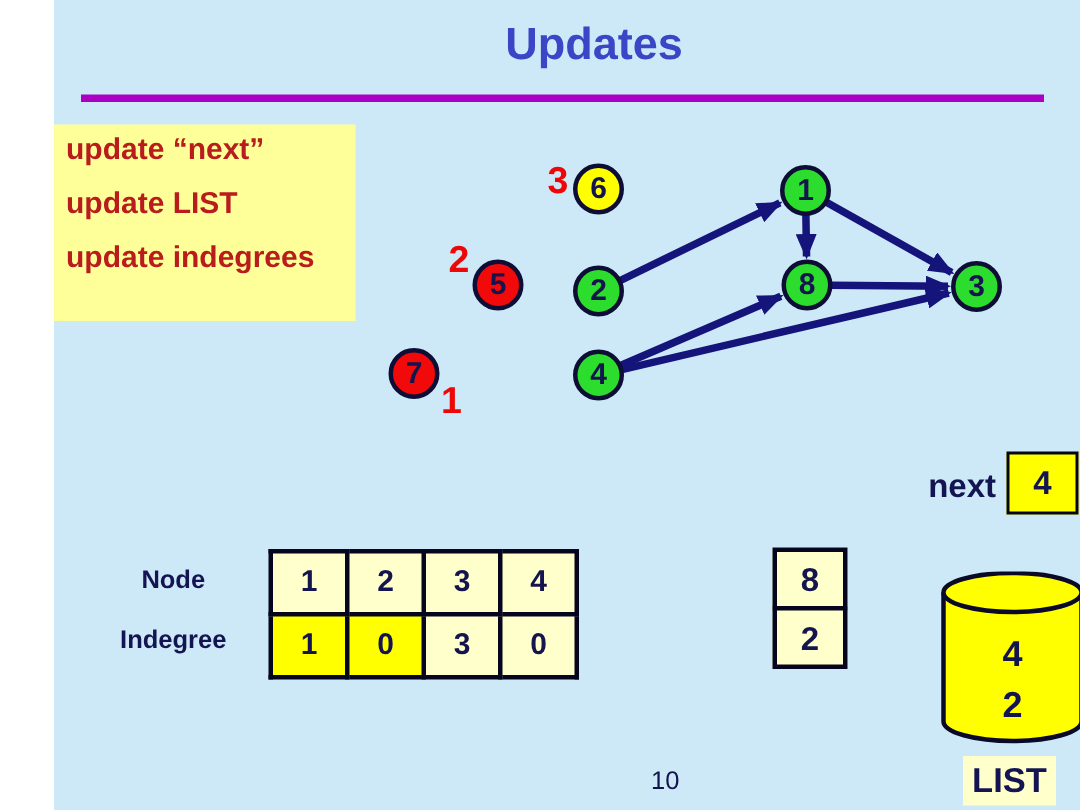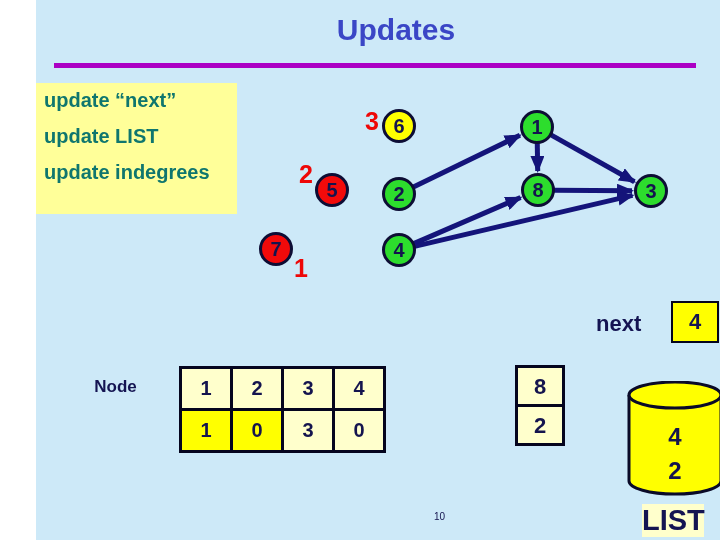--- a/index.html
+++ b/index.html
@@ -14,39 +14,39 @@
     position: absolute; left: 0; top: 13px; width: 720px; margin: 0;
     text-align: center; font-size: 30px; color: #3a46c6; letter-spacing: 0px;
   }
   .divider {
     position: absolute; left: 18px; top: 63px; width: 642px; height: 5px;
     background: #ab00c4;
   }
   .notes {
     position: absolute; left: 0; top: 83px; width: 201px; height: 131px;
     background: #ffff99; box-sizing: border-box; padding: 5px 0 0 8px;
-    font-size: 20px; color: #0f766e;
+    font-size: 20px; color: #b91c1c;
   }
   .notes p { margin: 0 0 11px 0; line-height: 25px; width: 168px; }
 
   
   .edge-svg { position: absolute; left: 0; top: 0; pointer-events: none; }
   .gnode {
     position: absolute; width: 34px; height: 34px; border-radius: 50%;
     box-sizing: border-box; border: 3px solid #0d0d35;
     text-align: center; line-height: 28px; font-size: 20px; color: #14144e;
   }
   .gbadge {
     position: absolute; transform: translate(-50%,-50%);
     font-size: 25px; color: #ee0707;
   }
 
   .next-label {
     position: absolute; left: 560px; top: 311px; width: 68px;
-    text-align: left; font-size: 22px; color: #141452;
+    text-align: right; font-size: 22px; color: #141452;
   }
   .next-box {
     position: absolute; left: 635px; top: 301px; width: 48px; height: 42px;
     box-sizing: border-box; background: #ffff00; border: 2px solid #04041c;
     text-align: center; line-height: 38px; font-size: 22px; color: #141452;
   }
 
   .row-label { position: absolute; left: 22px; width: 115px; text-align: center;
     font-size: 17px; color: #141452; }
   .row-label.node { top: 377px; }
@@ -71,25 +71,25 @@
 
   .cylinder { position: absolute; left: 591px; top: 381px; width: 96px; height: 118px; }
   .cyl-val { position: absolute; left: 0; width: 96px; text-align: center;
     font-size: 24px; color: #14144e; }
   .cyl-val.v0 { top: 42px; }
   .cyl-val.v1 { top: 76px; }
 
   .list-label {
     position: absolute; left: 606px; top: 504px; width: 62px; height: 33px;
     background: #ffffcc; text-align: center; line-height: 33px;
-    font-size: 29px; color: #141452;
+    font-size: 23px; color: #141452;
   }
   .page-number {
     position: absolute; left: 398px; top: 511px;
-    font-size: 10px; font-weight: normal; color: #13134d;
+    font-size: 17px; font-weight: normal; color: #13134d;
   }
 </style>
 </head>
 <body>
 
 <div class="slide">
 
   <h1 class="title">Updates</h1>
   <div class="divider"></div>
 
@@ -128,20 +128,21 @@
       <span class="gbadge" style="left: 265px; top: 268px; color: rgb(238, 7, 7);">1</span>
       <div class="gnode" style="left: 346px; top: 233px; background: rgb(45, 221, 45); border-color: rgb(13, 13, 53); color: rgb(20, 20, 78);">4</div>
     </div>
 
   <span class="next-label">next</span>
   <div class="next-box">
     <span>4</span>
   </div>
 
   <div class="row-label node">Node</div>
+  <div class="row-label indegree">Indegree</div>
 
   <table class="indegree-table">
     <tbody>
         <tr>
       <td>1</td>
       <td>2</td>
       <td>3</td>
       <td>4</td>
     </tr>
     <tr>

